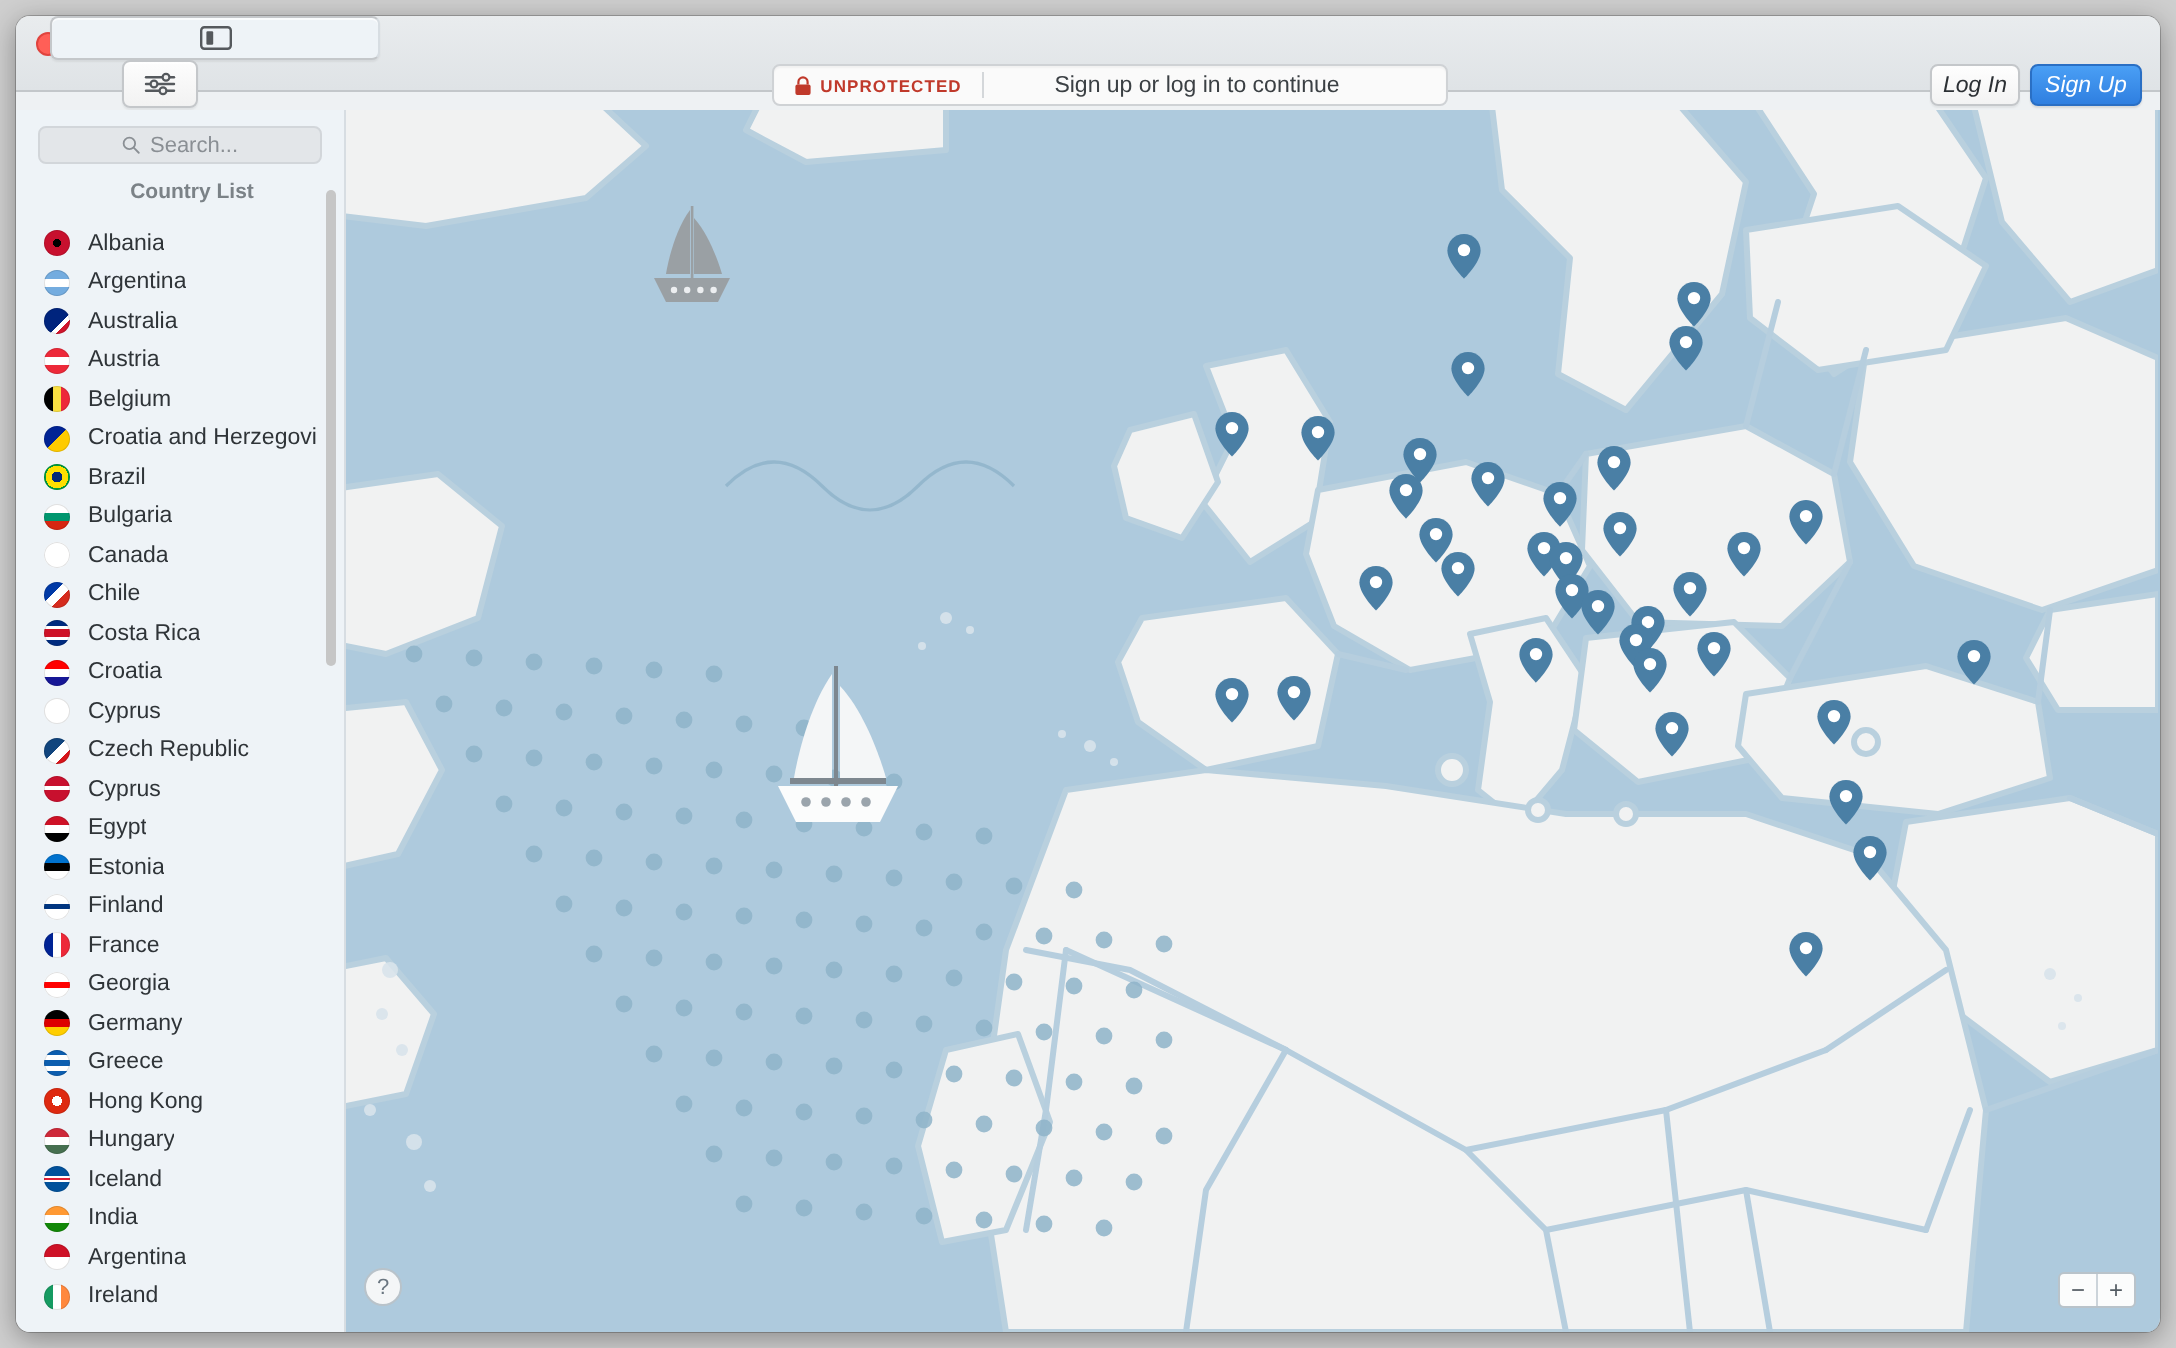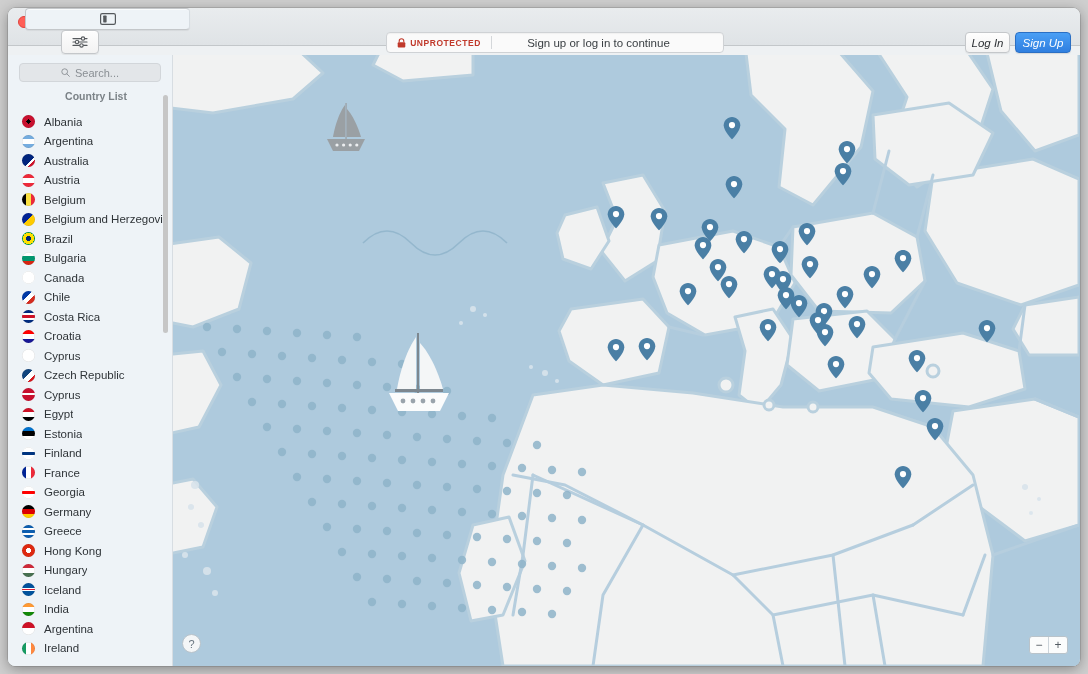--- a/index.html
+++ b/index.html
@@ -234,21 +234,21 @@
             <div class="country">
               <span class="flag" style="background-image: linear-gradient(rgb(237, 41, 57) 33%, rgb(255, 255, 255) 33%, rgb(255, 255, 255) 66%, rgb(237, 41, 57) 66%);"></span>
               <span class="name">Austria</span>
             </div>
             <div class="country">
               <span class="flag" style="background-image: linear-gradient(90deg, rgb(0, 0, 0) 33%, rgb(250, 224, 66) 33%, rgb(250, 224, 66) 66%, rgb(237, 41, 57) 66%);"></span>
               <span class="name">Belgium</span>
             </div>
             <div class="country">
               <span class="flag" style="background-image: linear-gradient(135deg, rgb(0, 35, 149) 50%, rgb(254, 203, 0) 50%);"></span>
-              <span class="name">Belgium and Herzegovi</span>
+              <span class="name">Croatia and Herzegovi</span>
             </div>
             <div class="country">
               <span class="flag" style="background-image: radial-gradient(circle, rgb(0, 39, 118) 0px, rgb(0, 39, 118) 30%, rgb(254, 223, 0) 30%, rgb(254, 223, 0) 62%, rgb(0, 156, 59) 62%);"></span>
               <span class="name">Brazil</span>
             </div>
             <div class="country">
               <span class="flag" style="background-image: linear-gradient(rgb(255, 255, 255) 33%, rgb(0, 150, 110) 33%, rgb(0, 150, 110) 66%, rgb(214, 38, 18) 66%);"></span>
               <span class="name">Bulgaria</span>
             </div>
             <div class="country">

